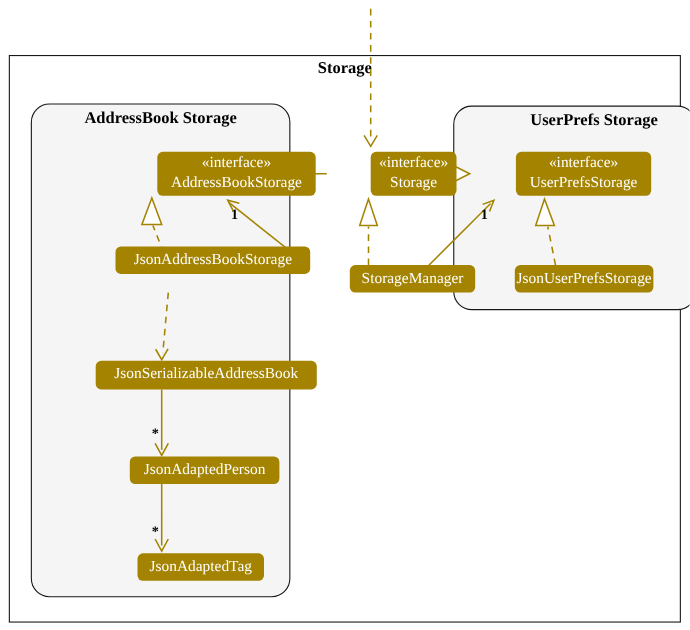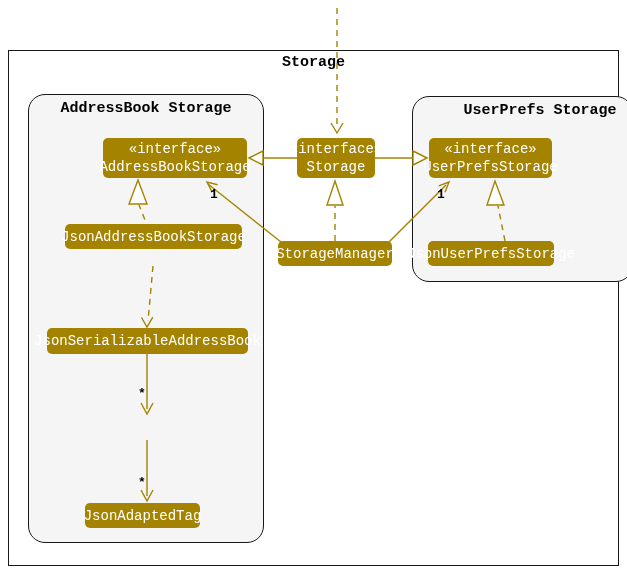--- a/index.html
+++ b/index.html
@@ -1,21 +1,21 @@
 <!DOCTYPE html>
 <html><head>
 <meta charset="utf-8">
 <style>
   html, body { margin: 0; padding: 0; background: #ffffff; }
   #canvas {
     position: relative;
     width: 627px;
     height: 573px;
     background: #ffffff;
-    font-family: Liberation Mono, monospace;
+    font-family: Liberation Serif, serif;
     overflow: hidden;
   }
   .frame-outer {
     position: absolute;
     left: 8px; top: 50px;
     width: 609px; height: 514px;
     border: 1.5px solid #181818;
     background: #ffffff;
     z-index: 1;
   }
@@ -56,20 +56,21 @@
     border-radius: 5px;
     text-align: center;
     font-size: 14px;
     line-height: 18px;
     white-space: nowrap;
     display: flex;
     flex-direction: column;
     justify-content: center;
     align-items: center;
     z-index: 3;
+    margin-left: 40px;
   }
   #c-addressbookstorage-if { left: 103px; top: 138px; width: 144px; height: 40px; }
   #c-storage-if            { left: 297px; top: 138px; width: 78px;  height: 40px; }
   #c-userprefsstorage-if   { left: 429px; top: 138px; width: 123px; height: 40px; }
   #c-jsonaddressbookstorage { left: 65px;  top: 224px; width: 177px; height: 25px; }
   #c-storagemanager         { left: 278px; top: 241px; width: 114px; height: 25px; text-align: right; }
   #c-jsonuserprefsstorage   { left: 428px; top: 241px; width: 126px; height: 25px; }
   #c-jsonserializableaddressbook { left: 47px; top: 328px; width: 201px; height: 26px; }
   #c-jsonadaptedperson      { left: 78px;  top: 415px; width: 136px; height: 25px; }
   #c-jsonadaptedtag         { left: 85px;  top: 503px; width: 115px; height: 25px; }
@@ -176,20 +177,23 @@
   </div>
   <div class="cls" id="c-storagemanager">
     <span>StorageManager</span>
   </div>
   <div class="cls" id="c-jsonuserprefsstorage">
     <span>JsonUserPrefsStorage</span>
   </div>
   <div class="cls" id="c-jsonserializableaddressbook">
     <span>JsonSerializableAddressBook</span>
   </div>
+  <div class="cls" id="c-jsonadaptedperson">
+    <span>JsonAdaptedPerson</span>
+  </div>
   <div class="cls" id="c-jsonadaptedtag">
     <span>JsonAdaptedTag</span>
   </div>
 
   <div class="mult" id="mult-manager-addressbook">1</div>
   <div class="mult" id="mult-manager-userprefs">1</div>
   <div class="mult" id="mult-serializable-person">*</div>
   <div class="mult" id="mult-person-tag">*</div>
 
 </div>

